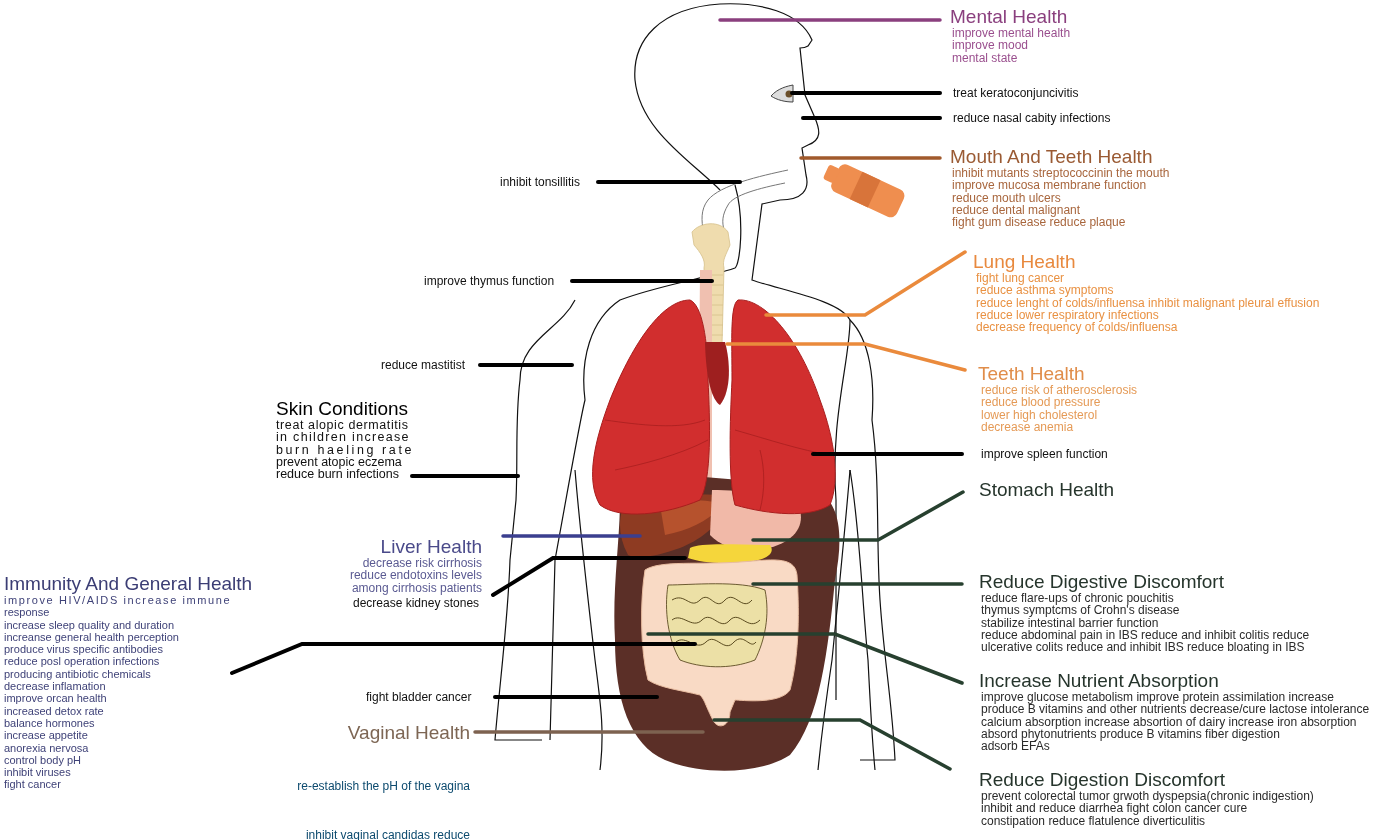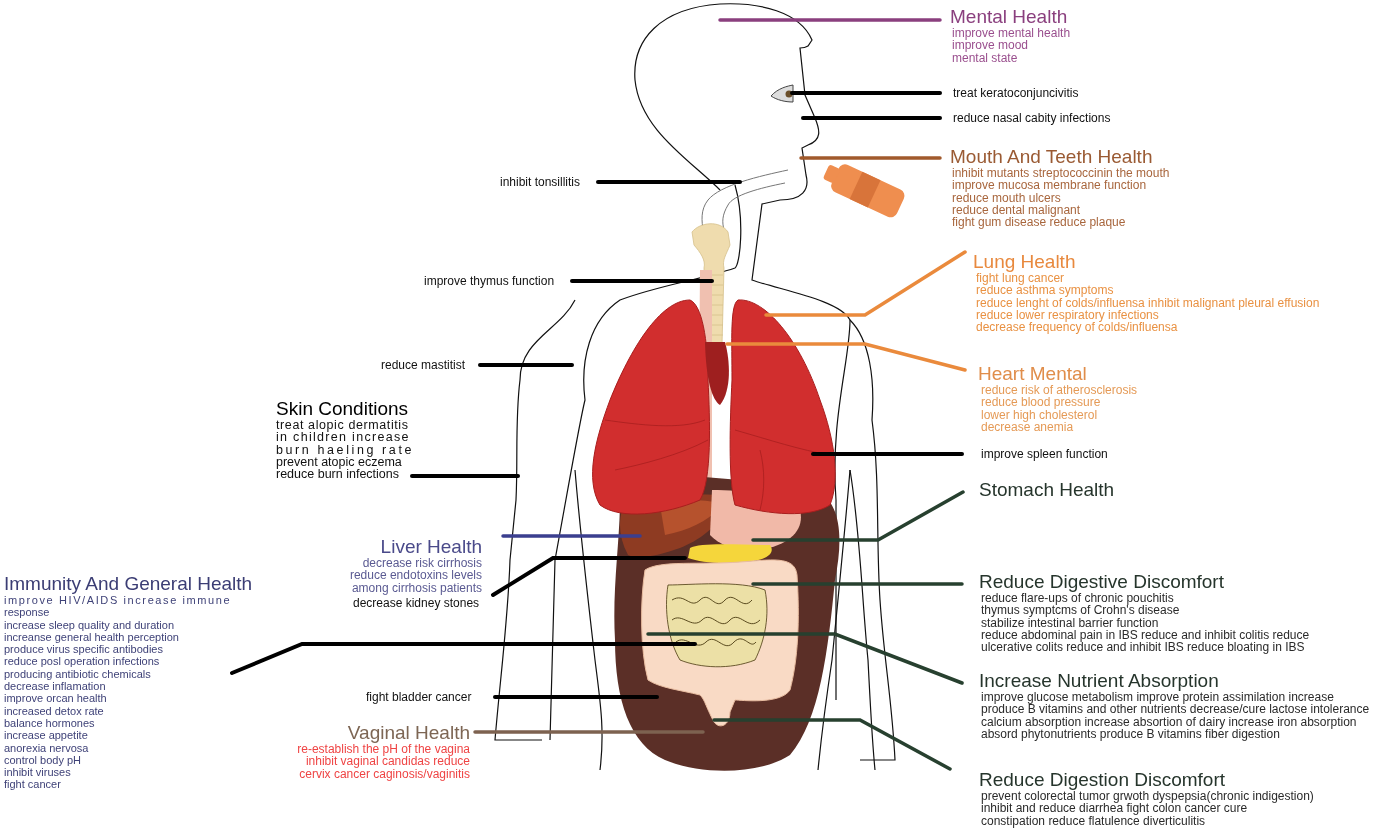--- a/index.html
+++ b/index.html
@@ -11,21 +11,21 @@
   .block .item { white-space:nowrap; }
   .right { text-align:right; }
   .lbl { position:absolute; font-size:12px; color:#111; white-space:nowrap; }
 
   .mental { color:#8a3f7e; } .mental .item { color:#9a4f8e; }
   .mouth  { color:#9a5a33; } .mouth .item { color:#a8663d; }
   .lung   { color:#e8893e; } .lung .item  { color:#e99142; }
   .heart  { color:#e08d4a; } .heart .item { color:#e59a56; }
   .green  { color:#26352c; } .green .item { color:#2a2a2a; }
   .liver  { color:#4a4a8a;margin-top:12px; } .liver .item { color:#5a5a92; }
-  .vag    { color:#7d6654; } .vag .item   { color:#ef4444; }
+  .vag    { color:#7d6654; } .vag .item   { color:#0c4a6e;margin-top:37px; }
   .immun  { color:#3b3d74; } .immun .item { color:#3f4278; font-size:11px; }
   .skin   { color:#000; } .skin .item { color:#111; font-size:12.5px; }
 </style>
 </head>
 <body>
 
 <svg id="art" viewBox="0 0 1400 840">
 
   <g fill="none" stroke="#111" stroke-width="1.2">
     <path d="M720,190 C690,160 640,130 635,80 C632,40 660,8 720,4 C760,2 800,12 812,40 L808,46 C805,48 802,48 800,48 L805,95 L815,118 C820,130 822,140 808,145 L802,148 L806,175 C810,190 802,200 780,200 L762,204 L752,280 C780,290 840,300 850,320 C850,360 830,420 836,500 L836,700"></path>
@@ -149,21 +149,21 @@
   <div style="padding-left:3px;">
     <div class="item">fight lung cancer</div>
     <div class="item">reduce asthma symptoms</div>
     <div class="item">reduce lenght  of colds/influensa inhibit malignant pleural effusion</div>
     <div class="item">reduce lower respiratory infections</div>
     <div class="item">decrease frequency of colds/influensa</div>
   </div>
 </div>
 
 <div class="block heart" style="left:978px; top:363px;">
-  <div class="title">Heart Mental</div>
+  <div class="title">Teeth Health</div>
   <div style="padding-left:3px;">
     <div class="item">reduce risk of atherosclerosis</div>
     <div class="item">reduce blood pressure</div>
     <div class="item">lower high cholesterol</div>
     <div class="item">decrease anemia</div>
   </div>
 </div>
 
 <div class="lbl" style="left:981px; top:447px;">improve spleen function</div>
 
@@ -182,20 +182,21 @@
   </div>
 </div>
 
 <div class="block green" style="left:979px; top:670px;">
   <div class="title">Increase Nutrient Absorption</div>
   <div style="padding-left:2px;">
     <div class="item">improve glucose metabolism improve protein assimilation increase</div>
     <div class="item">produce B vitamins and other nutrients decrease/cure lactose intolerance</div>
     <div class="item">calcium absorption increase absortion of dairy increase iron absorption</div>
     <div class="item">absord phytonutrients produce B vitamins fiber digestion</div>
+    <div class="item">adsorb EFAs</div>
   </div>
 </div>
 
 <div class="block green" style="left:979px; top:769px;">
   <div class="title">Reduce Digestion Discomfort</div>
   <div style="padding-left:2px;">
     <div class="item">prevent colorectal tumor grwoth dyspepsia(chronic indigestion)</div>
     <div class="item">inhibit and reduce diarrhea fight colon cancer cure</div>
     <div class="item">constipation reduce flatulence diverticulitis</div>
   </div>

